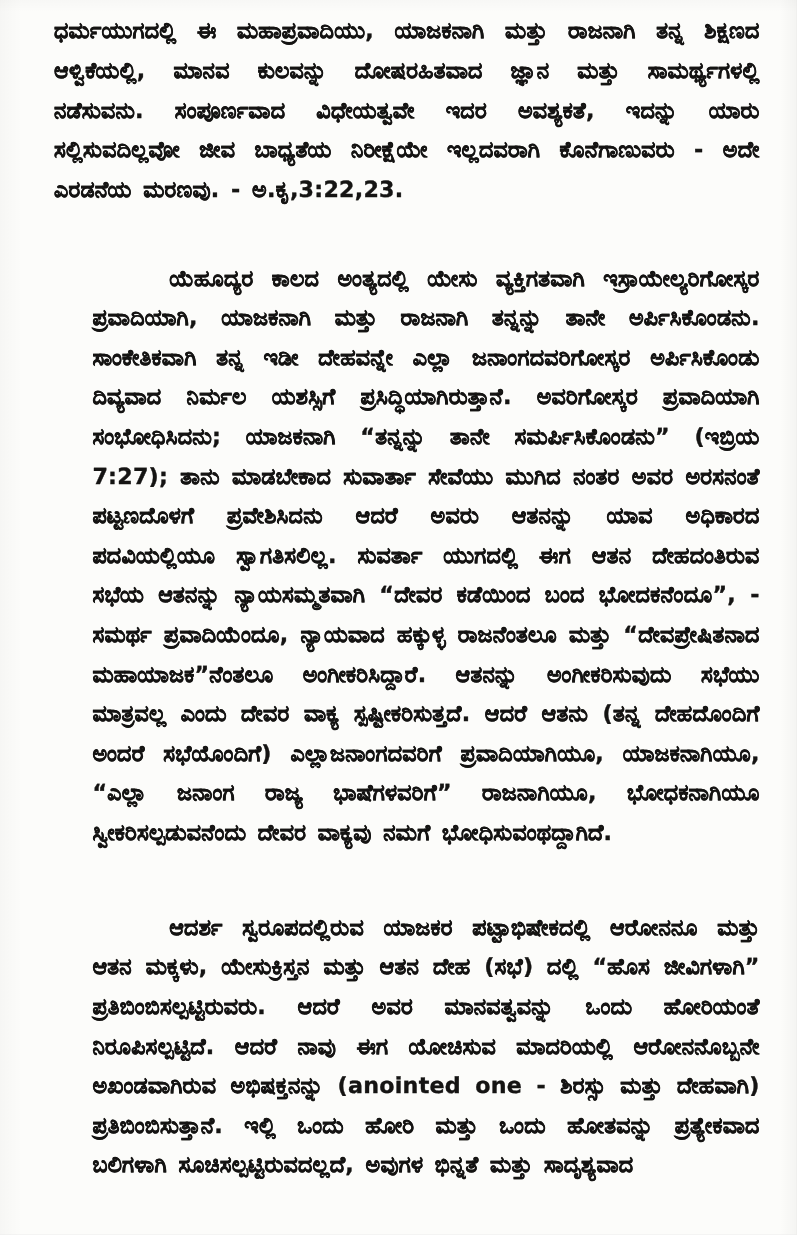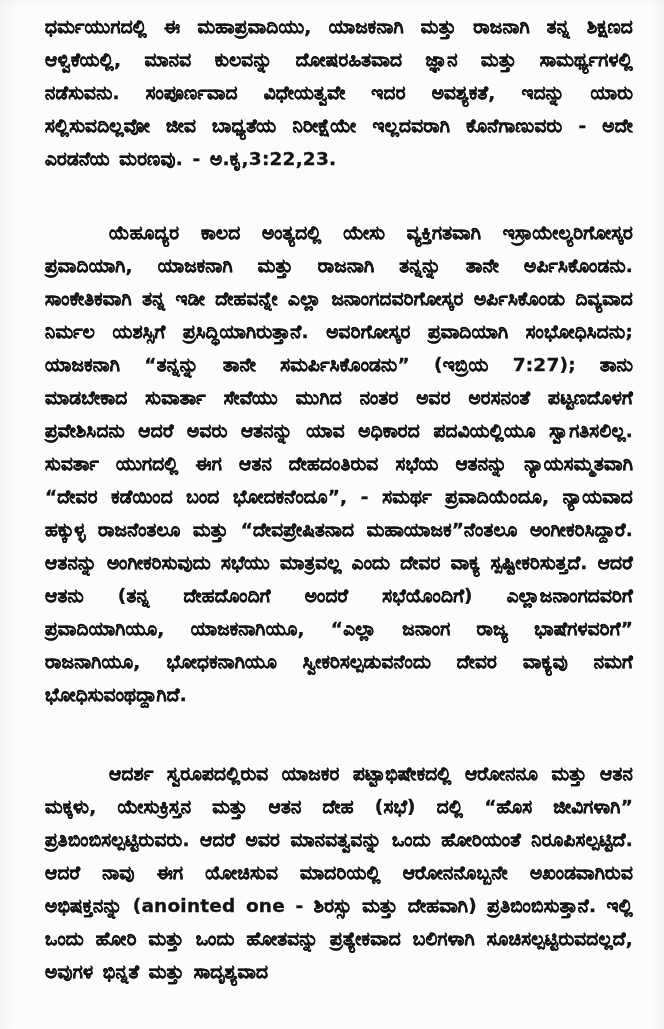--- a/index.html
+++ b/index.html
@@ -32,21 +32,21 @@
     margin: 0;
     font-size: 18.5px;
     font-weight: bold;
     line-height: 33px;
     text-align: justify;
     word-spacing: 3px;
     letter-spacing: 0.2px;
     color: #151413;
     -webkit-text-stroke: 0.3px #151413;
   }
-  .para.indent { text-indent: 64px; }
+  .para.indent { text-indent: 64px; margin-left: 32px; }
   .para.gap1 { margin-top: 41px; }
   .para.gap2 { margin-top: 46px; }
   .page-number {
     position: absolute;
     left: 0;
     right: 0;
     bottom: 12px;
     text-align: center;
     font-size: 18px;
     font-weight: bold;

